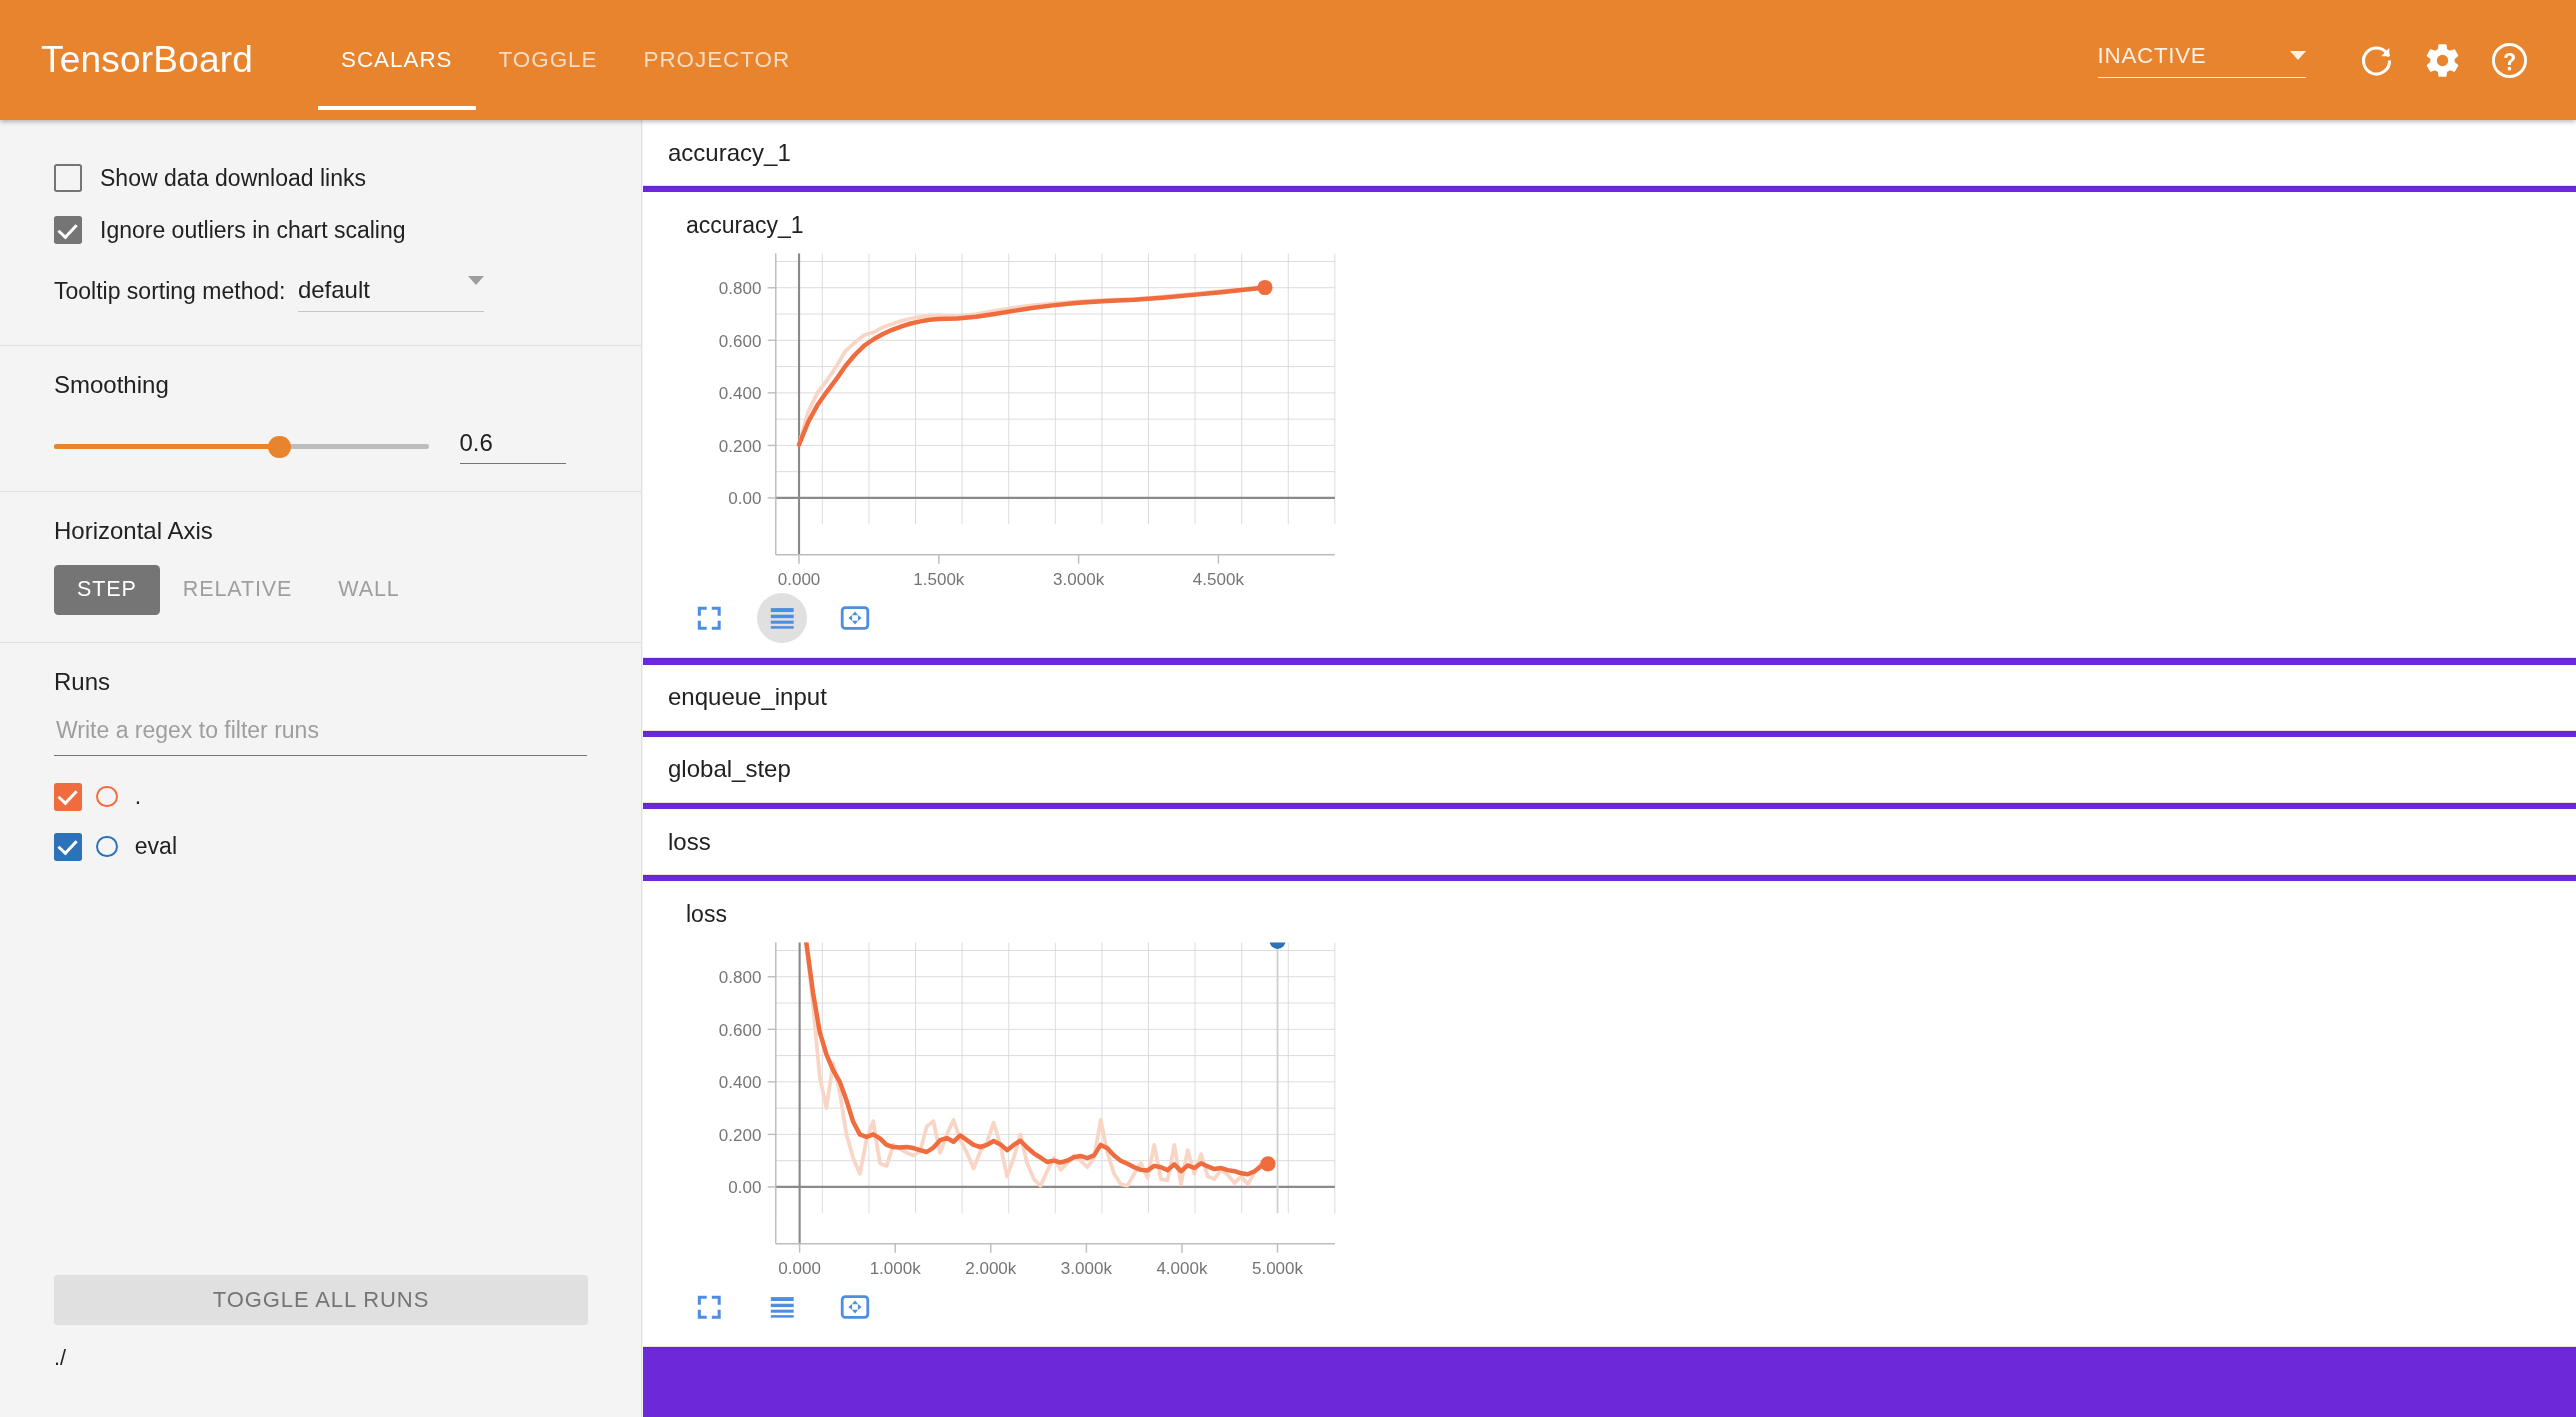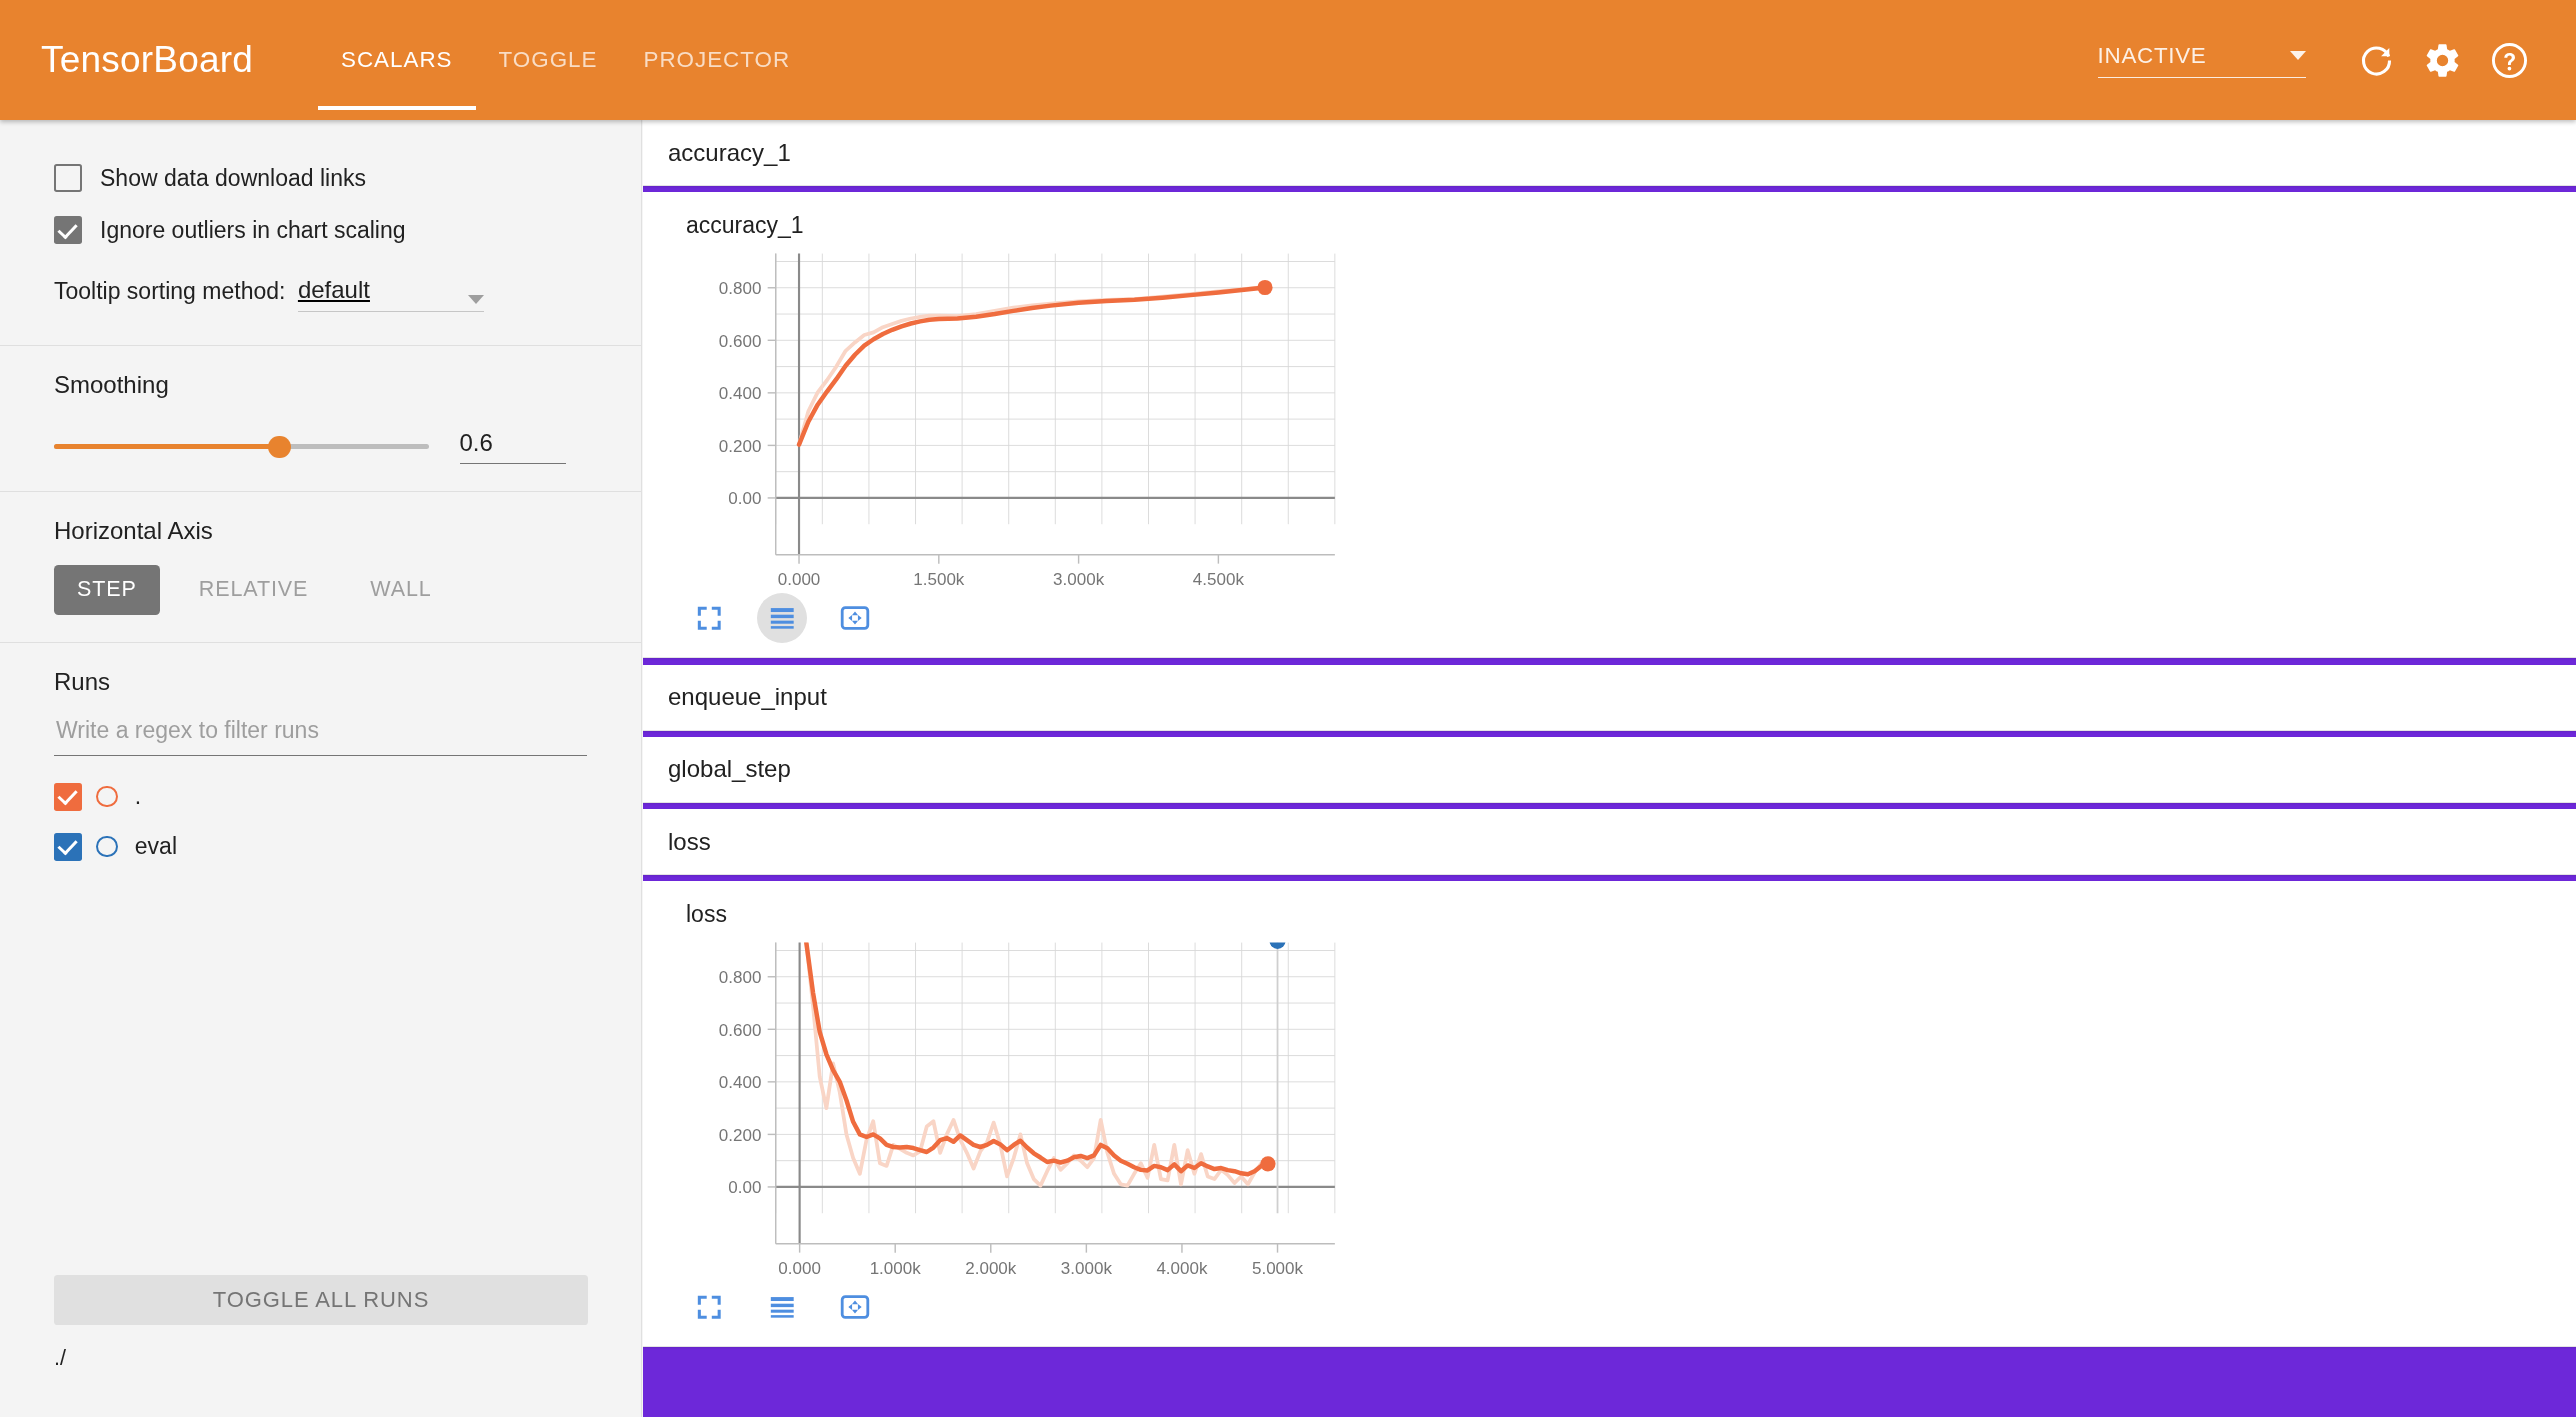--- a/index.html
+++ b/index.html
@@ -116,23 +116,22 @@
   .tooltip-row {
     display: flex; align-items: flex-end;
     margin-top: 20px; padding-bottom: 3.6px;
   }
   .tooltip-label { font-size: 23px; color: #212121; margin-right: 12.5px; padding-bottom: 7.2px; }
   .tooltip-select {
     position: relative;
     width: 186px;
     border-bottom: 0.9px solid #c6c6c6;
     padding-bottom: 7.2px;
-    display: flex; align-items: flex-end;
-    cursor: pointer;
-    text-decoration: underline;
+    display: flex; align-items: flex-start;
+    cursor: pointer;
   }
   .tooltip-value { font-size: 24px; color: #212121; }
   .caret-dark {
     margin-left: auto;
     width: 0; height: 0;
     border-left: 8px solid transparent;
     border-right: 8px solid transparent;
     border-top: 9px solid #9e9e9e;
   }
 
@@ -155,21 +154,21 @@
     background: #e8832e; border-radius: 50%;
   }
   .slider-value {
     margin-left: 30.5px;
     width: 106px;
     border-bottom: 0.9px solid #757575;
     padding-bottom: 6.3px;
     font-size: 24px; color: #212121;
   }
 
-  .axis-buttons { display: flex; align-items: center; margin-top: 20px; gap: 16px; }
+  .axis-buttons { display: flex; align-items: center; margin-top: 20px; gap: 0; }
   .axis-btn {
     padding: 12.5px 23px;
     font-size: 21.5px;
     letter-spacing: 0.9px;
     color: #9e9e9e;
     border-radius: 4.5px;
     cursor: pointer;
     white-space: nowrap;
   }
   .axis-btn.active { background: #757575; color: #fff; }

